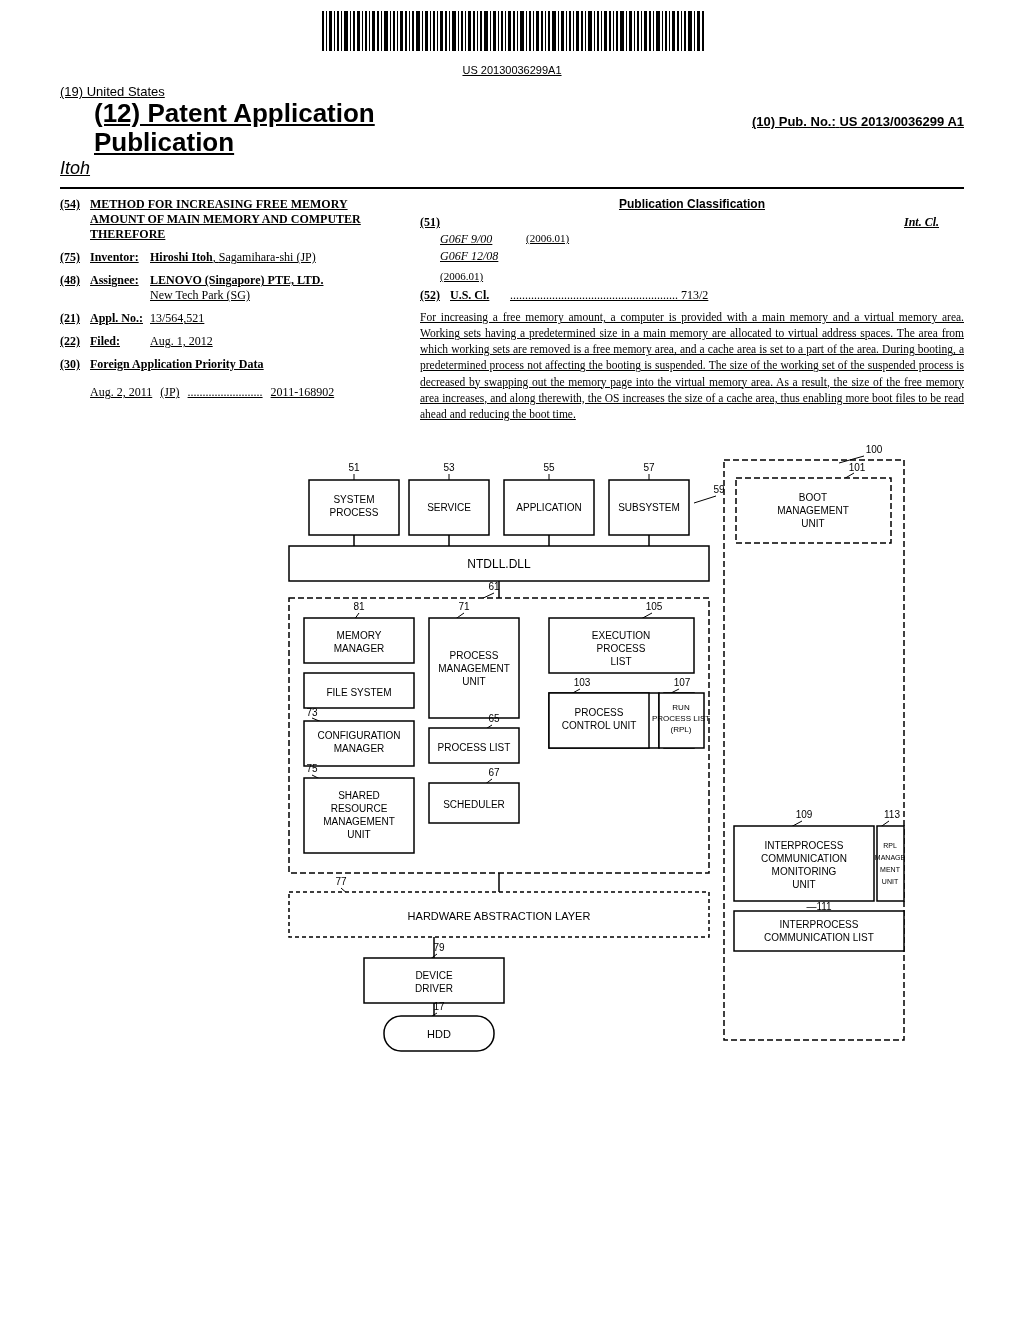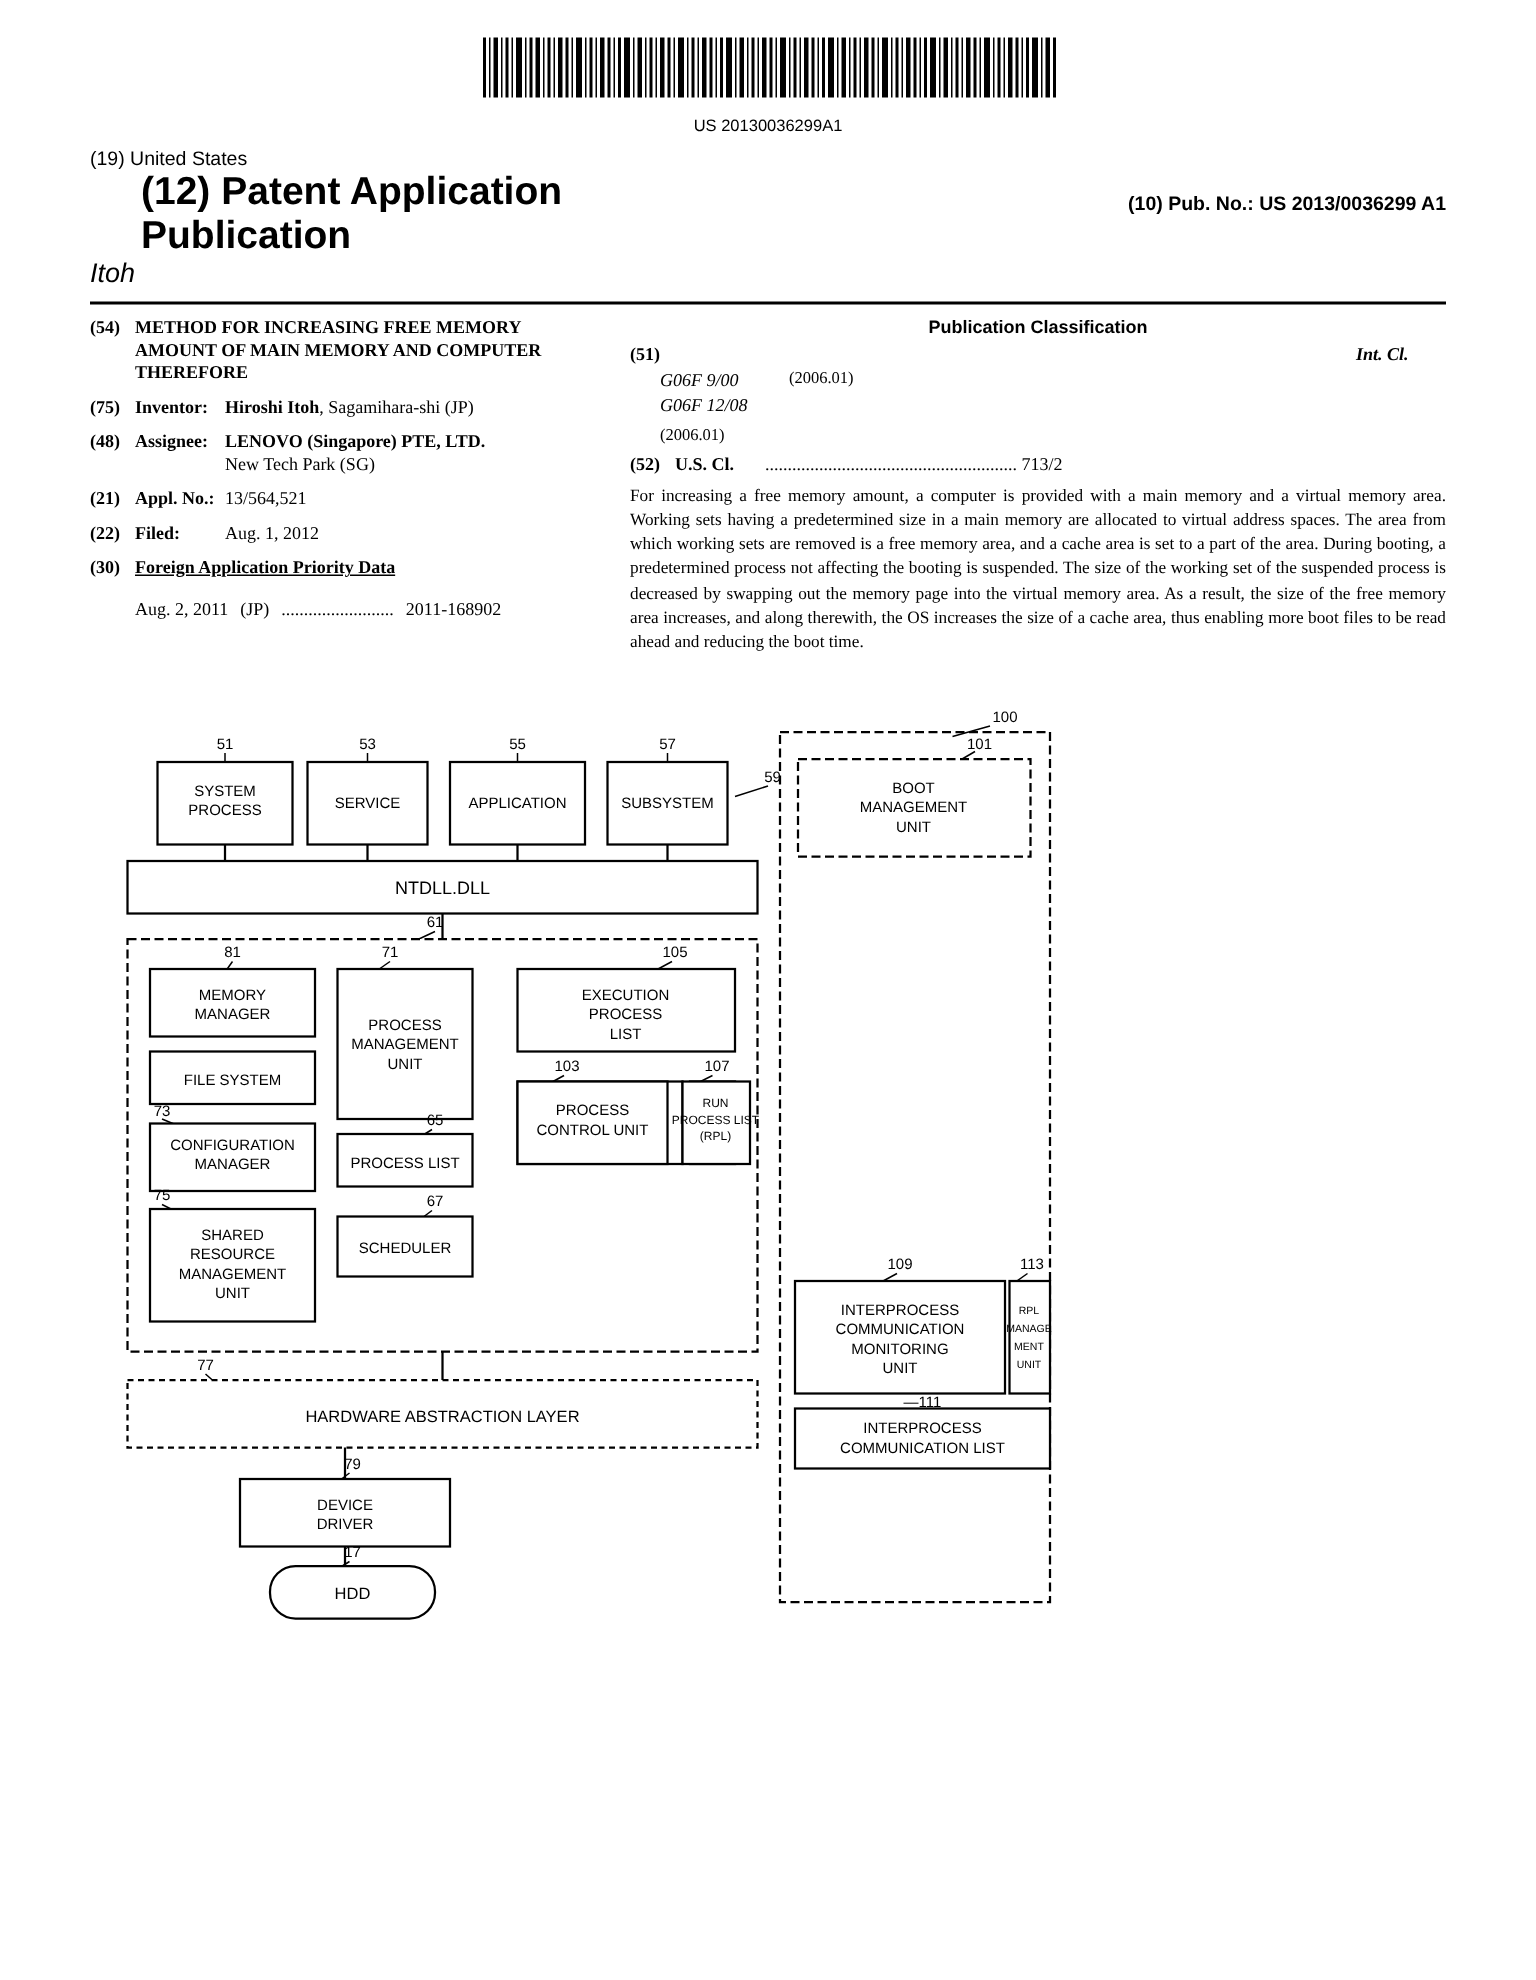--- a/index.html
+++ b/index.html
@@ -8,22 +8,23 @@
       font-family: 'Times New Roman', Times, serif;
       width: 1024px;
       min-height: 1320px;
       color: #000;
       font-size: 13px;
     }
 
     .page {
       width: 1024px;
       min-height: 1320px;
-      padding: 20px 60px;
+      padding: 6px 60px;
       background: #fff;
+      text-decoration: underline;
     }
 
     
     .barcode-area {
       text-align: center;
       margin-bottom: 4px;
     }
 
     .pub-number {
       text-align: center;
@@ -131,23 +132,23 @@
       font-size: 11px;
     }
 
     .us-cl-row {
       font-size: 12px;
       margin-bottom: 6px;
     }
 
     
     .diagram-area {
-      margin-top: 30px;
+      margin-top: 16px;
       display: flex;
-      justify-content: flex-start;
+      justify-content: flex-end;
     }
 
     svg text {
       font-family: Arial, sans-serif;
     }
 
     .foreign-app-label {
       font-weight: bold;
       text-decoration: underline;
       font-size: 12px;

